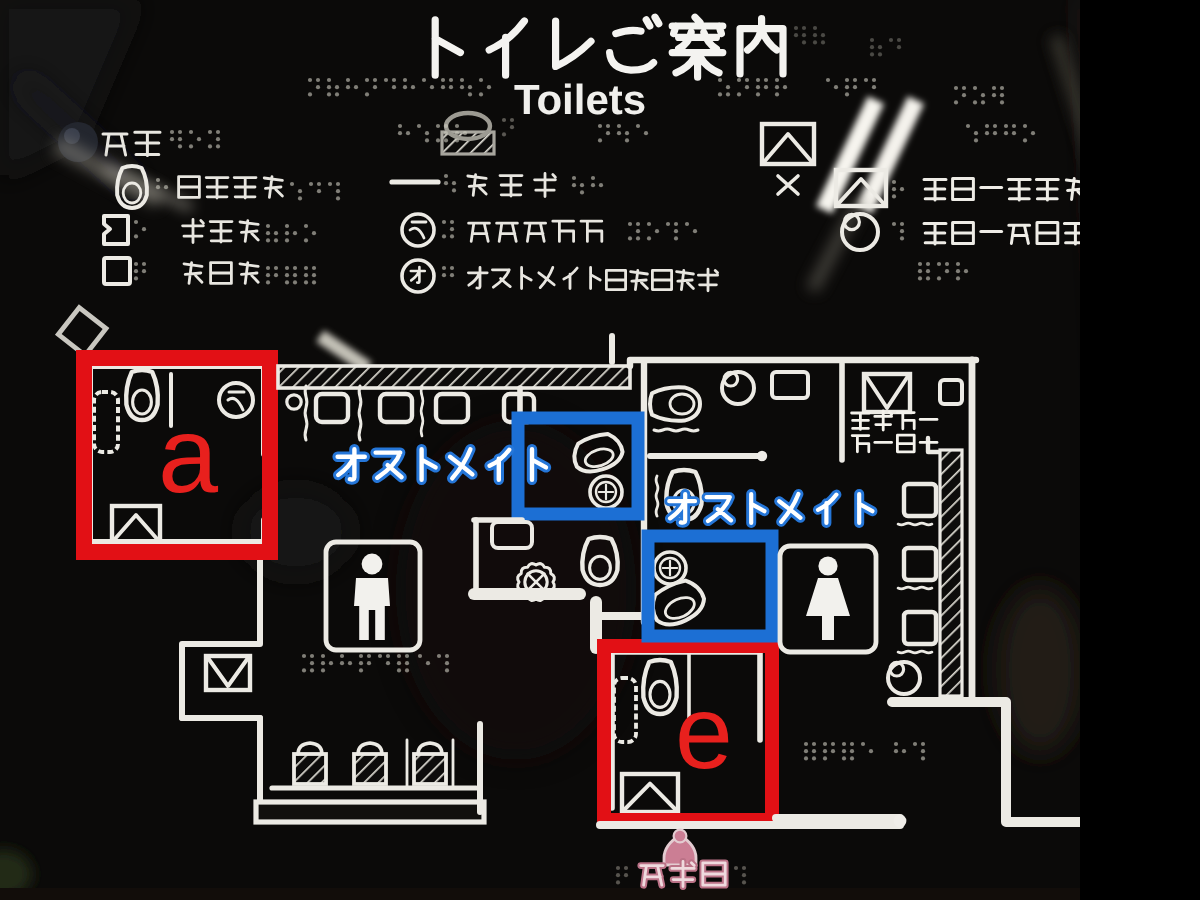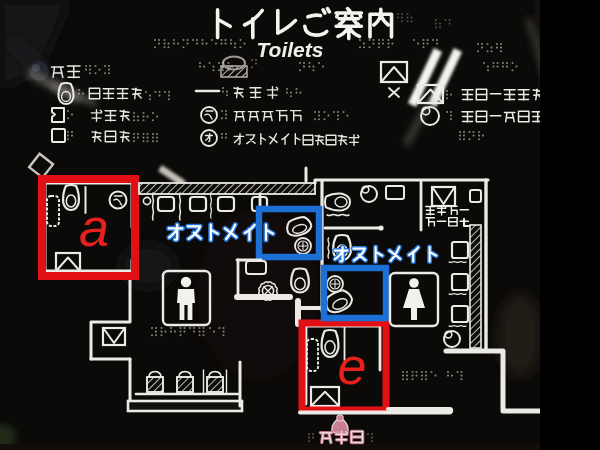--- a/index.html
+++ b/index.html
@@ -1,16 +1,16 @@
 <!DOCTYPE html>
 <html><head>
 <meta charset="utf-8">
 <style>
 html,body{margin:0;padding:0;background:#000;}
-#stage{position:relative;width:540px;height:450px;overflow:hidden;font-family:"Liberation Sans",sans-serif;font-style:italic;}
+#stage{position:relative;width:540px;height:450px;overflow:hidden;font-family:"Liberation Sans",sans-serif;}
 </style>
 </head>
 <body>
 <div id="stage">
 <svg width="600" height="450" viewBox="0 0 600 450">
 <defs>
 <pattern id="hatch" width="5" height="5" patternTransform="rotate(45)" patternUnits="userSpaceOnUse">
 <rect width="5" height="5" fill="#0d0c0b"></rect>
 <line x1="0" y1="0" x2="0" y2="5" stroke="#dddbd2" stroke-width="1.7"></line>
 </pattern>

